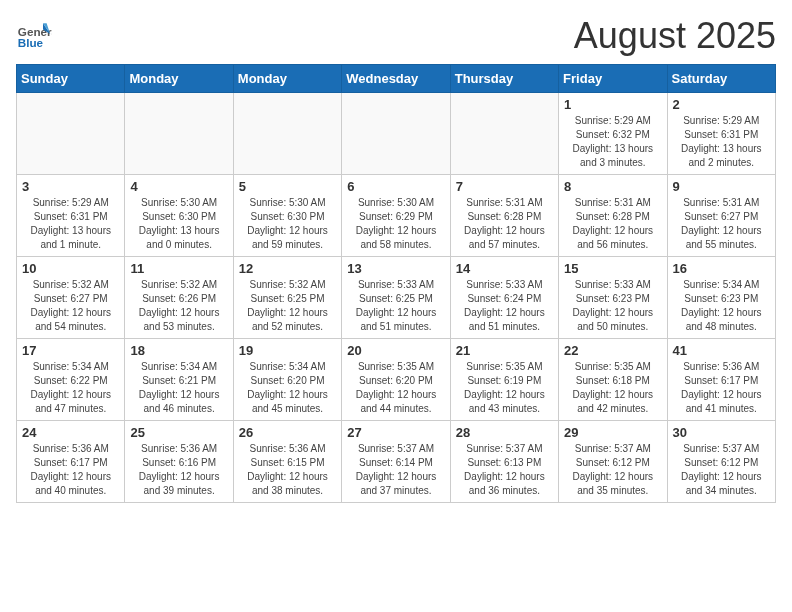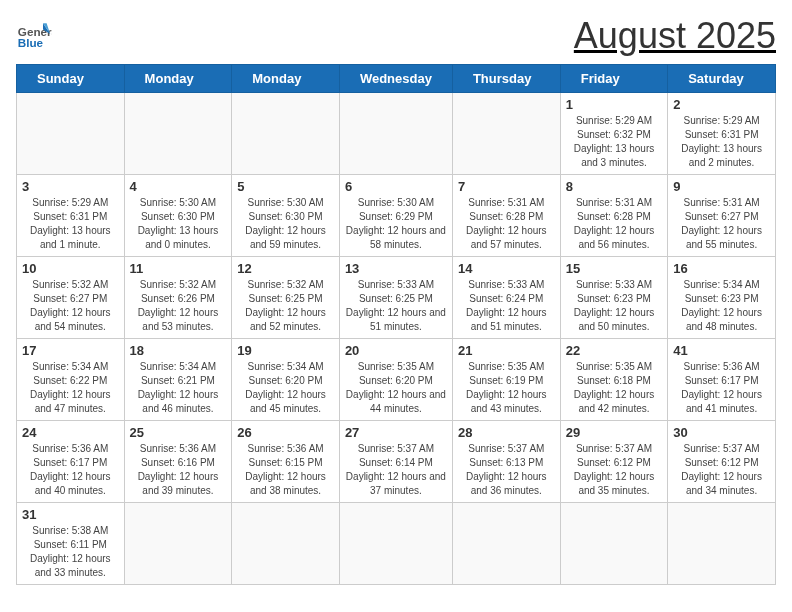--- a/index.html
+++ b/index.html
@@ -20,21 +20,20 @@
       display: flex;
       align-items: center;
       gap: 4px;
     }
     .logo-icon {
       width: 36px;
       height: 36px;
     }
     .title-block {
       text-align: right;
-      text-decoration: underline;
     }
     .month-year {
       font-size: 36px;
       font-weight: 300;
       color: #333;
       line-height: 1.1;
     }
     .location {
       font-size: 14px;
       color: #555;
@@ -42,21 +41,21 @@
     .calendar {
       width: 100%;
       border-collapse: collapse;
       border: 1px solid #ccc;
     }
     .calendar th {
       background-color: #1a6db5;
       color: #fff;
       font-size: 13px;
       font-weight: bold;
-      padding: 6px 20px;
+      padding: 6px 4px;
       text-align: left;
       border: 1px solid #1560a0;
     }
     .calendar td {
       vertical-align: top;
       border: 1px solid #ccc;
       padding: 4px 5px;
       width: 108px;
       min-height: 72px;
       font-size: 10.5px;
@@ -238,26 +237,14 @@
         </td>
         <td>
           <span class="day-number">29</span>
           <div class="day-info">Sunrise: 5:37 AM<br>Sunset: 6:12 PM<br>Daylight: 12 hours and 35 minutes.</div>
         </td>
         <td>
           <span class="day-number">30</span>
           <div class="day-info">Sunrise: 5:37 AM<br>Sunset: 6:12 PM<br>Daylight: 12 hours and 34 minutes.</div>
         </td>
       </tr>
-      <tr>
-        <td>
-          <span class="day-number">31</span>
-          <div class="day-info">Sunrise: 5:38 AM<br>Sunset: 6:11 PM<br>Daylight: 12 hours and 33 minutes.</div>
-        </td>
-        <td class="empty"></td>
-        <td class="empty"></td>
-        <td class="empty"></td>
-        <td class="empty"></td>
-        <td class="empty"></td>
-        <td class="empty"></td>
-      </tr>
     </tbody>
 </table>
 
 </body></html>

